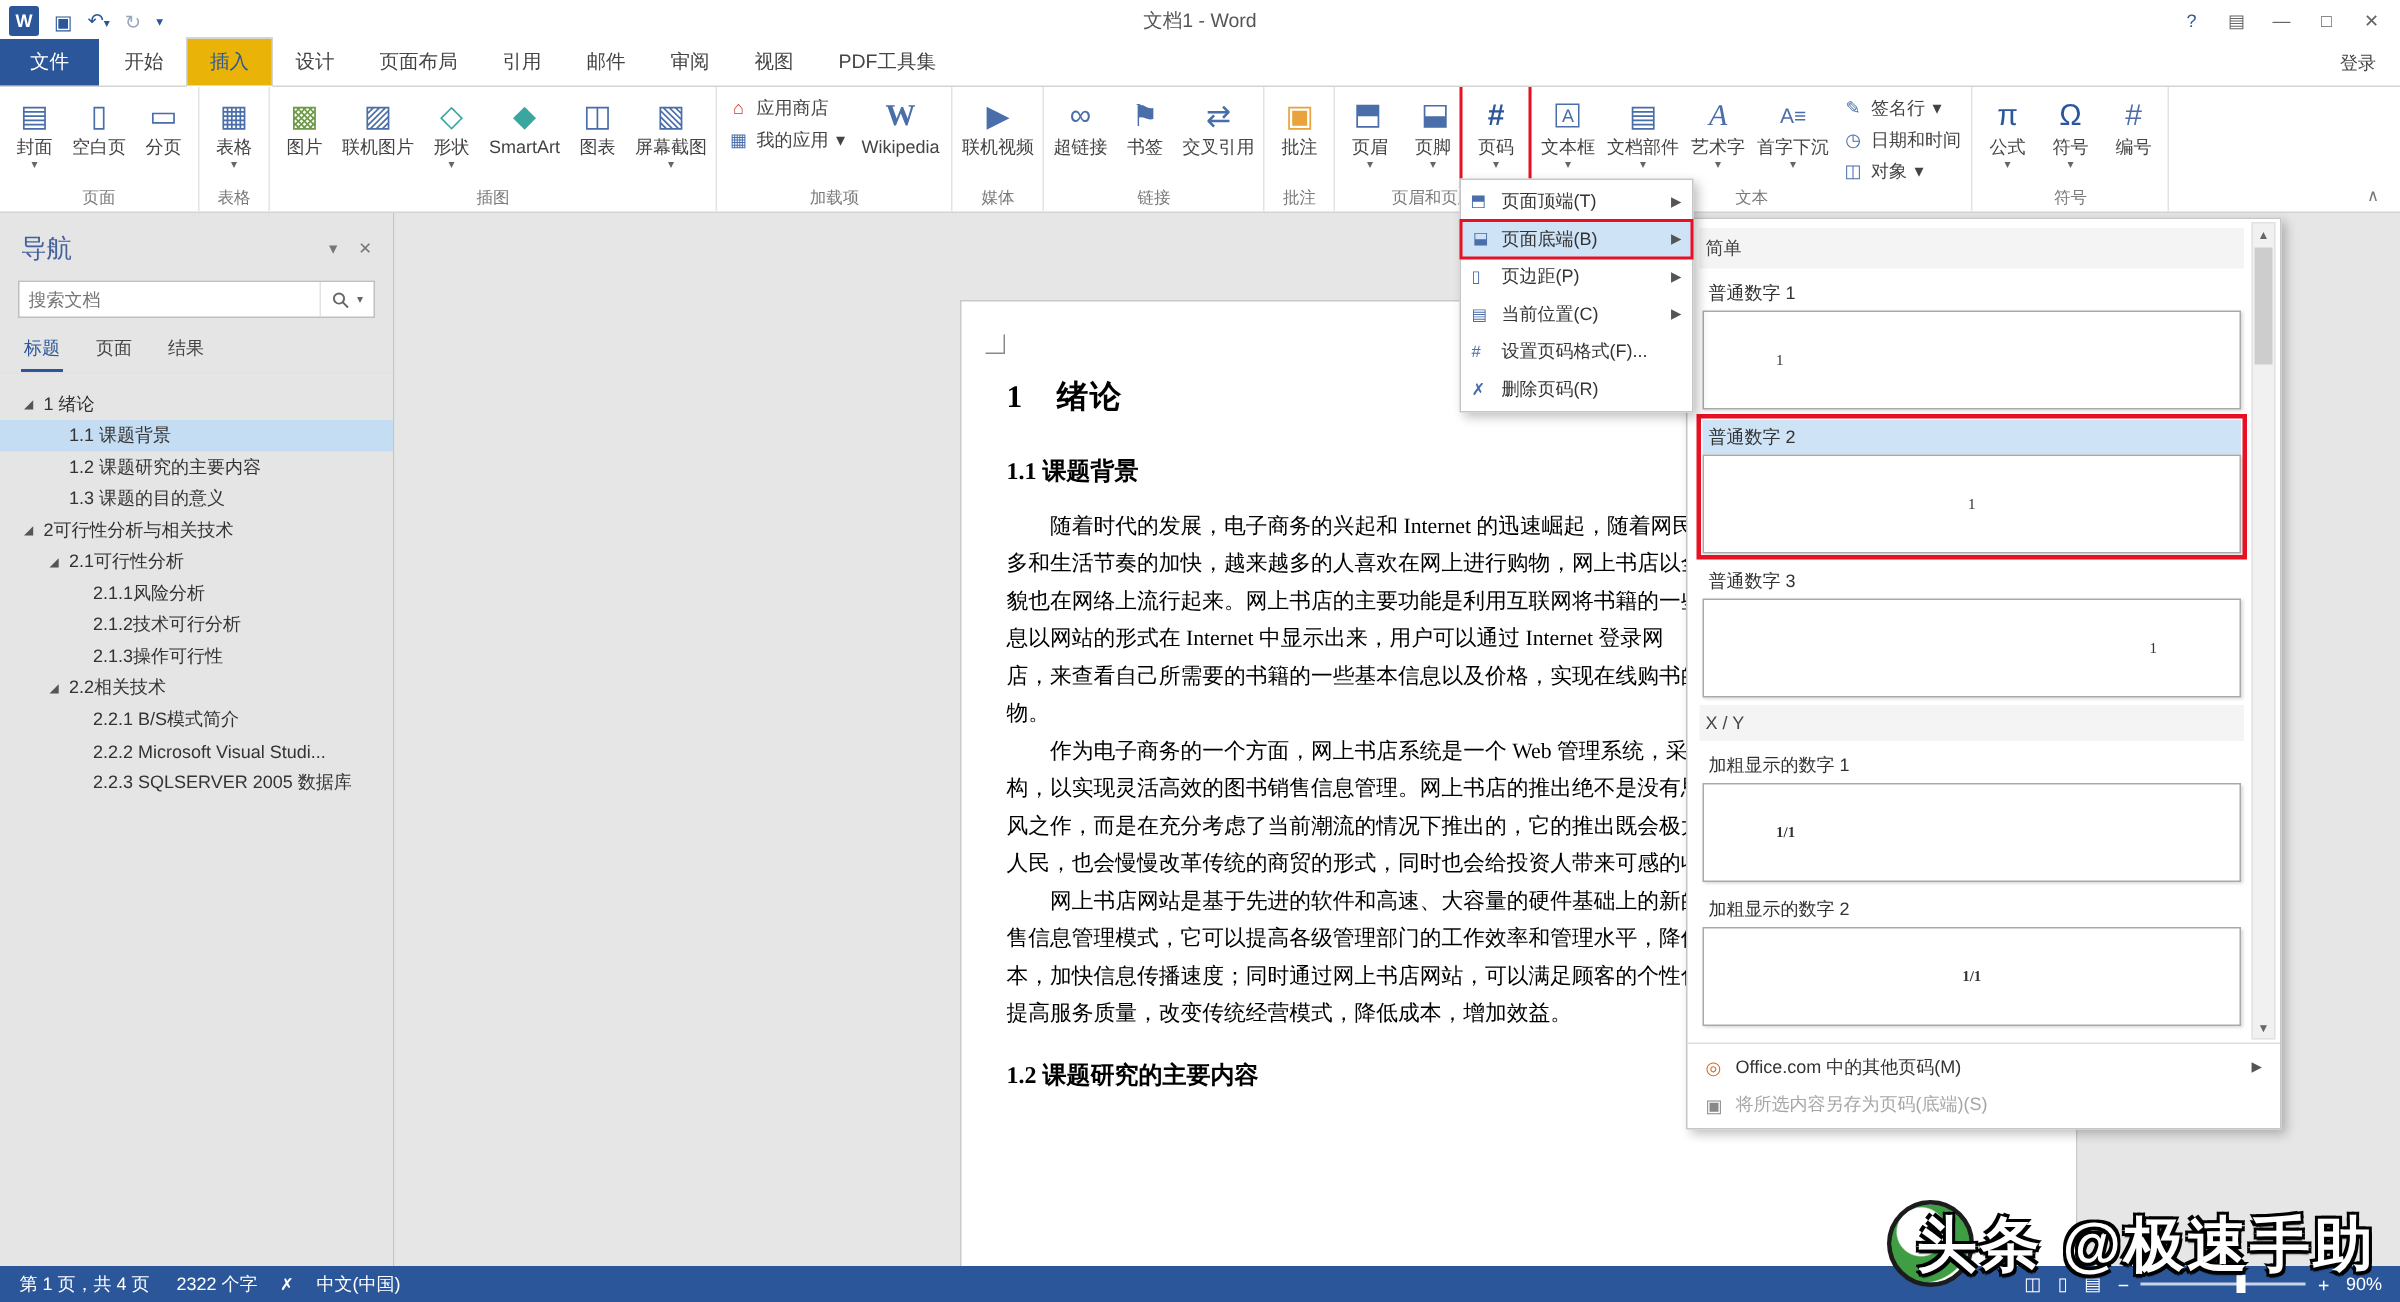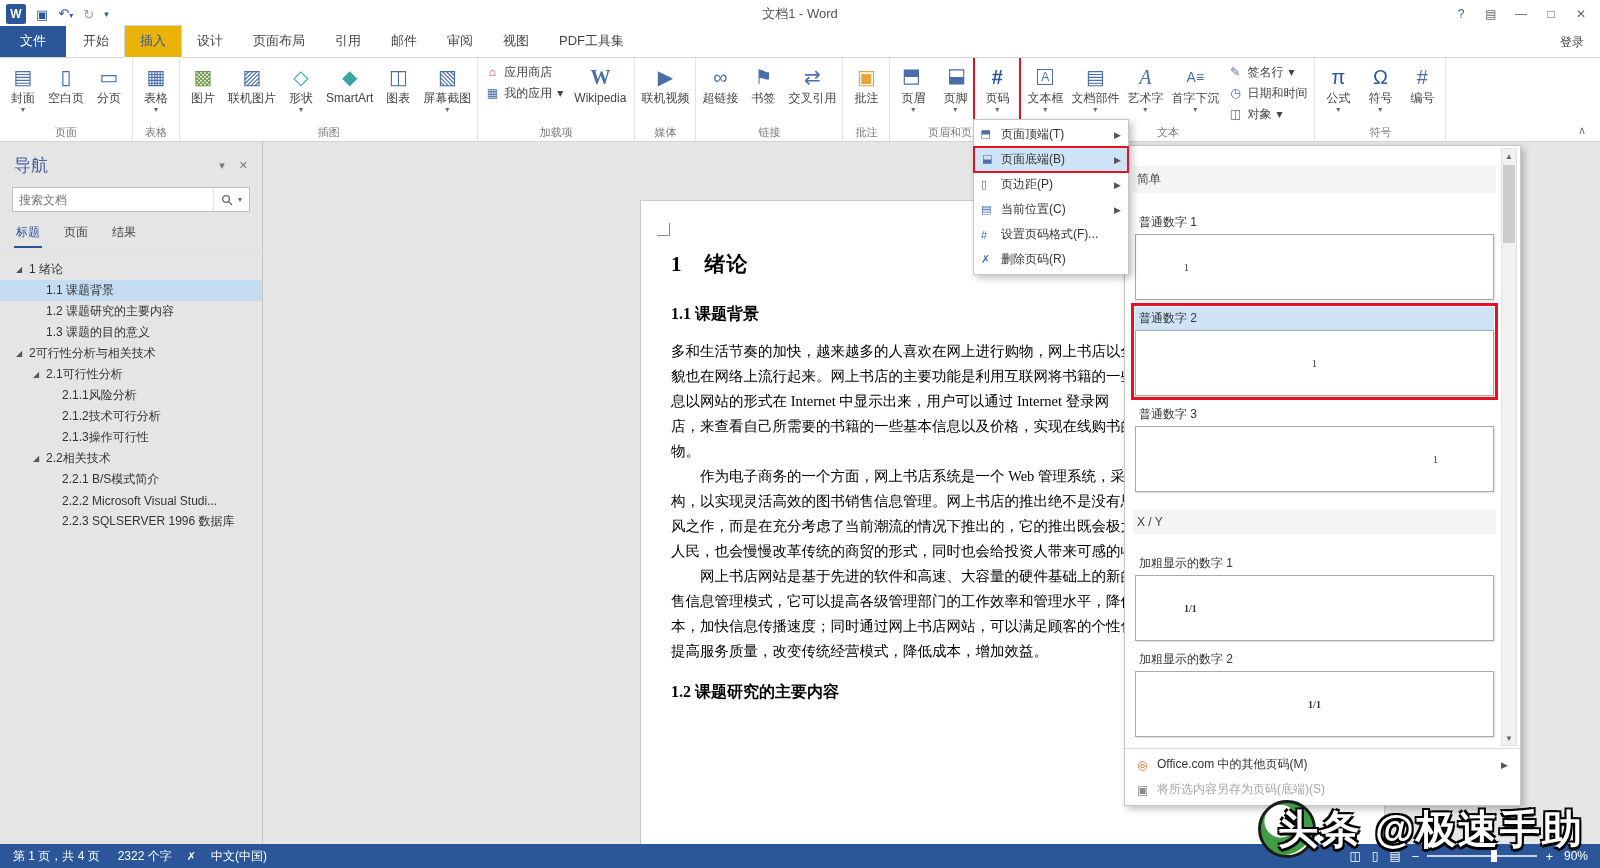--- a/index.html
+++ b/index.html
@@ -80,21 +80,21 @@
   
   .pn-menu{position:absolute;left:973px;top:119px;width:156px;background:#fff;border:1px solid #c6c6c6;box-shadow:3px 3px 7px rgba(0,0,0,.25);z-index:60;padding:2px 0}
   .pn-item{display:flex;align-items:center;height:25px;padding:0 7px;color:#333;white-space:nowrap}
   .pn-item .mi{width:20px;font-size:11px;color:#4a6ea9}
   .pn-item .sub{margin-left:auto;font-size:9px;color:#555}
   .pn-item.hl{background:#cfe3f7;outline:2px solid #e81123;outline-offset:-1px}
 
   
   .gal{position:absolute;left:1124px;top:145px;width:397px;background:#fff;border:1px solid #c6c6c6;box-shadow:3px 3px 7px rgba(0,0,0,.25);z-index:55}
   .gal-list{position:relative;padding:4px 24px 6px 8px}
-  .gal-sec{font-size:12px;color:#444;padding:5px 4px;background:#f4f4f4;margin:16px 0}
+  .gal-sec{font-size:12px;color:#444;padding:5px 4px;background:#f4f4f4;margin:2px 0}
   .gal-item{padding:2px;margin:3px 0}
   .gname{padding:3px 4px;color:#333}
   .gprev{height:66px;border:1px solid #a9a9a9;background:#fff;display:flex;align-items:center;font-family:"Liberation Serif","DejaVu Serif",serif;font-size:10px;color:#333;box-shadow:1px 1px 2px rgba(0,0,0,.15)}
   .align-left .gprev{justify-content:flex-start;padding-left:48px}
   .align-center .gprev{justify-content:center}
   .align-right .gprev{justify-content:flex-end;padding-right:55px}
   .boldnum .gprev{font-weight:bold}
   .gal-item.selected{outline:3px solid #e81123;outline-offset:-1px}
   .gal-item.selected .gname{background:#cfe3f7}
   .gal-scroll{position:absolute;top:2px;right:3px;bottom:2px;width:16px;background:#f1f1f1;display:flex;flex-direction:column;align-items:center;border:1px solid #e2e2e2}
@@ -436,31 +436,32 @@
           <span class="tri">◢</span>
           <span>2.2相关技术</span>
         </div>
       <div class="nav-item pl2">
           <span>2.2.1 B/S模式简介</span>
         </div>
       <div class="nav-item pl2">
           <span>2.2.2 Microsoft Visual Studi...</span>
         </div>
       <div class="nav-item pl2">
-          <span>2.2.3 SQLSERVER 1996 数据库</span>
+          <span>2.2.3 SQLSERVER 2005 数据库</span>
         </div>
     </div>
   </div>
 
   <div class="docarea">
     <div class="page doctext">
       <div class="cropmark"></div>
       <div class="h1">1　绪论</div>
       <div class="h2">1.1 课题背景</div>
       <div class="para">
+        <div class="line ind">随着时代的发展，电子商务的兴起和 Internet 的迅速崛起，随着网民</div>
         <div class="line">多和生活节奏的加快，越来越多的人喜欢在网上进行购物，网上书店以全新</div>
         <div class="line">貌也在网络上流行起来。网上书店的主要功能是利用互联网将书籍的一些基</div>
         <div class="line">息以网站的形式在 Internet 中显示出来，用户可以通过 Internet 登录网</div>
         <div class="line">店，来查看自己所需要的书籍的一些基本信息以及价格，实现在线购书的方</div>
         <div class="line">物。</div>
         <div class="line ind">作为电子商务的一个方面，网上书店系统是一个 Web 管理系统，采用B</div>
         <div class="line">构，以实现灵活高效的图书销售信息管理。网上书店的推出绝不是没有思考</div>
         <div class="line">风之作，而是在充分考虑了当前潮流的情况下推出的，它的推出既会极大的</div>
         <div class="line">人民，也会慢慢改革传统的商贸的形式，同时也会给投资人带来可感的收益</div>
         <div class="line ind">网上书店网站是基于先进的软件和高速、大容量的硬件基础上的新的图</div>

